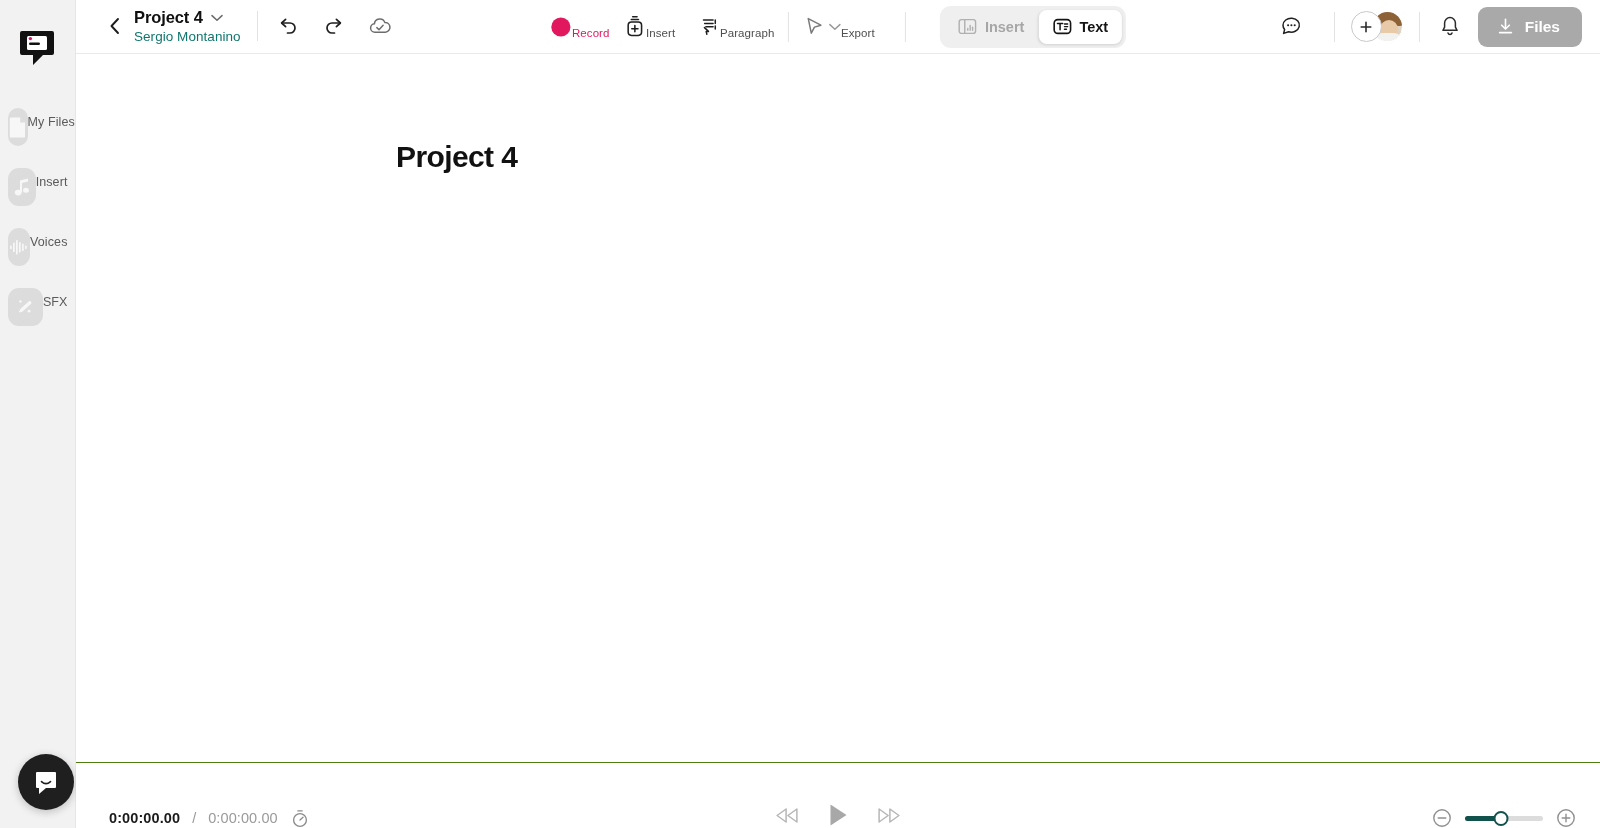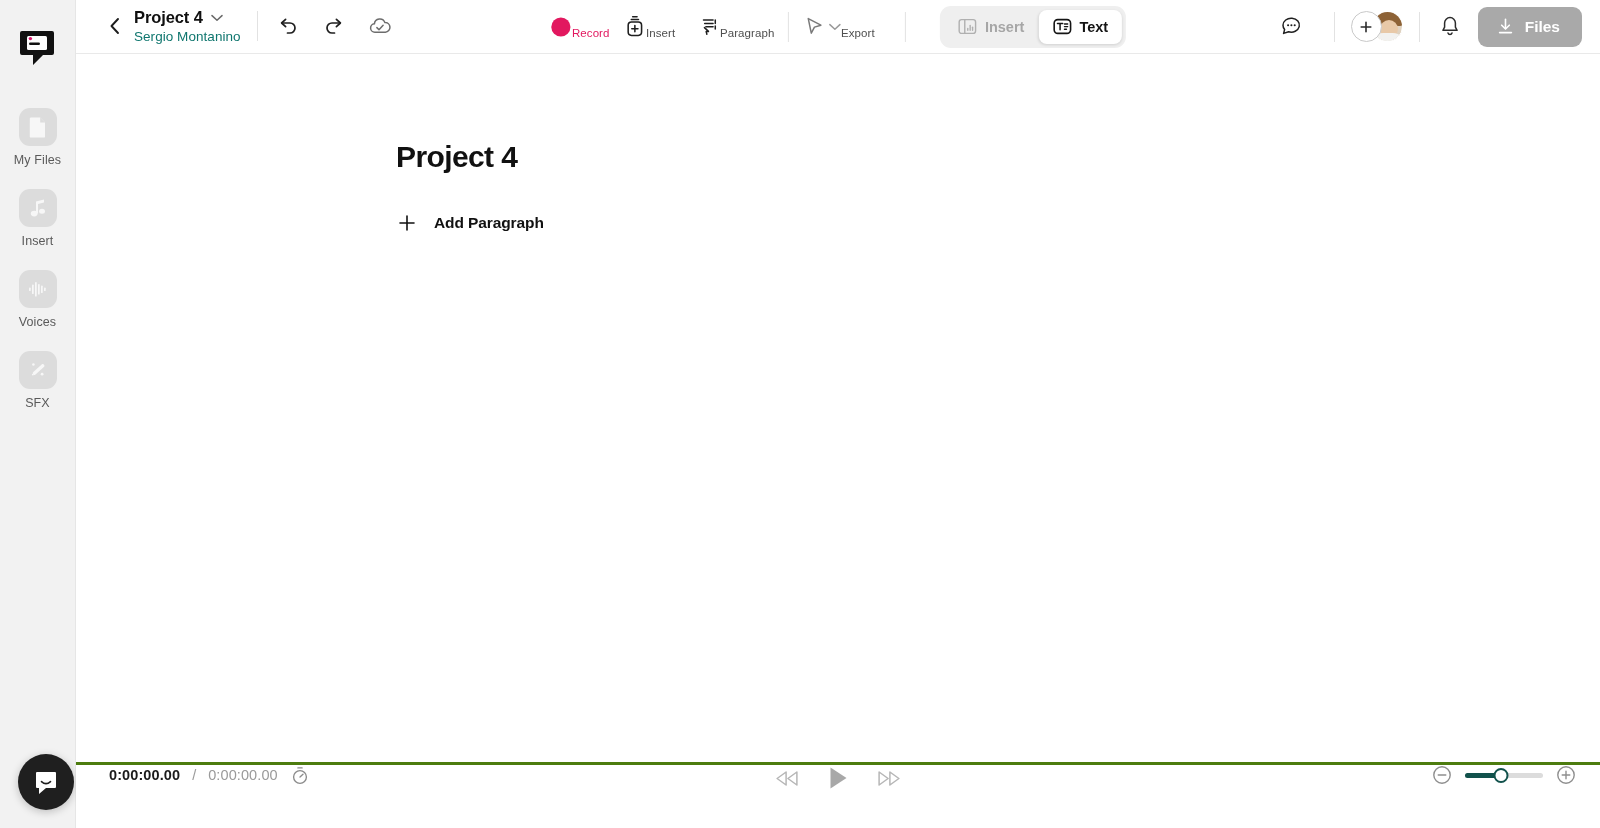--- a/index.html
+++ b/index.html
@@ -16,21 +16,21 @@
   .sidebar {
     width: 76px; height: 828px; flex: 0 0 76px;
     background: #f2f2f2;
     border-right: 1px solid #e6e6e6;
     display: flex; flex-direction: column; align-items: center;
     position: relative;
   }
   .logo-wrap { margin-top: 26px; margin-bottom: 34px; cursor: pointer; }
   .nav-item {
     width: 60px; margin-bottom: 22px;
-    display: flex; flex-direction: column; align-items: center;
+    display: flex; flex-direction: row; 
     cursor: pointer; user-select: none;
   }
   .nav-tile {
     width: 38px; height: 38px; border-radius: 11px;
     background: #dcdcdc;
     display: flex; align-items: center; justify-content: center;
   }
   .nav-label {
     margin-top: 7px; font-size: 12.5px; color: #5a5a5a;
     letter-spacing: .1px; white-space: nowrap;
@@ -145,22 +145,22 @@
     cursor: pointer; user-select: none;
   }
   .doc-action:first-of-type { margin-top: 40px; }
   .da-icon { width: 22px; display: flex; align-items: center; justify-content: center; color: #111; }
   .da-label { font-size: 15.5px; font-weight: 700; color: #111; letter-spacing: -.1px; }
   .doc-action + .doc-action { margin-top: 24px; }
 
   
   .transport {
     height: 66px; flex: 0 0 66px;
-    border-top: 3px solid #4d7c0f; background: #fff;
-    display: flex; align-items: flex-start; position: relative;
+    border-top: 1px solid #4d7c0f; background: #fff;
+    display: flex; align-items: flex-end; position: relative;
   }
   .time-block { display: flex; align-items: center; gap: 12px; padding-left: 33px; }
   .time-cur { font-size: 14.5px; font-weight: 700; color: #1b1b1b; letter-spacing: .1px; }
   .time-sep { font-size: 14.5px; color: #9a9a9a; }
   .time-total { font-size: 14.5px; color: #9a9a9a; letter-spacing: .1px; }
   .playctl {
     position: absolute; left: 50%; transform: translateX(-50%);
     display: flex; align-items: center; gap: 26px;
   }
   .pbtn { cursor: pointer; display: flex; align-items: center; justify-content: center; }
@@ -425,28 +425,20 @@
           </svg>
           <span>Files</span>
         </div>
       </div>
     </header>
 
     <section class="canvas">
       <div class="doc">
         <h1 class="doc-title">Project 4</h1>
 
-        <div class="doc-action">
-          <span class="da-icon">
-            <svg width="18" height="18" viewBox="0 0 18 18">
-              <path d="M9 2 v14 M2 9 h14" stroke="#111" stroke-width="1.6" stroke-linecap="round"></path>
-            </svg>
-          </span>
-          <span class="da-label">Add Paragraph</span>
-        </div>
 
       </div>
     </section>
 
     <footer class="transport">
 
       <div class="time-block">
         <span class="time-cur">0:00:00.00</span>
         <span class="time-sep">/</span>
         <span class="time-total">0:00:00.00</span>

